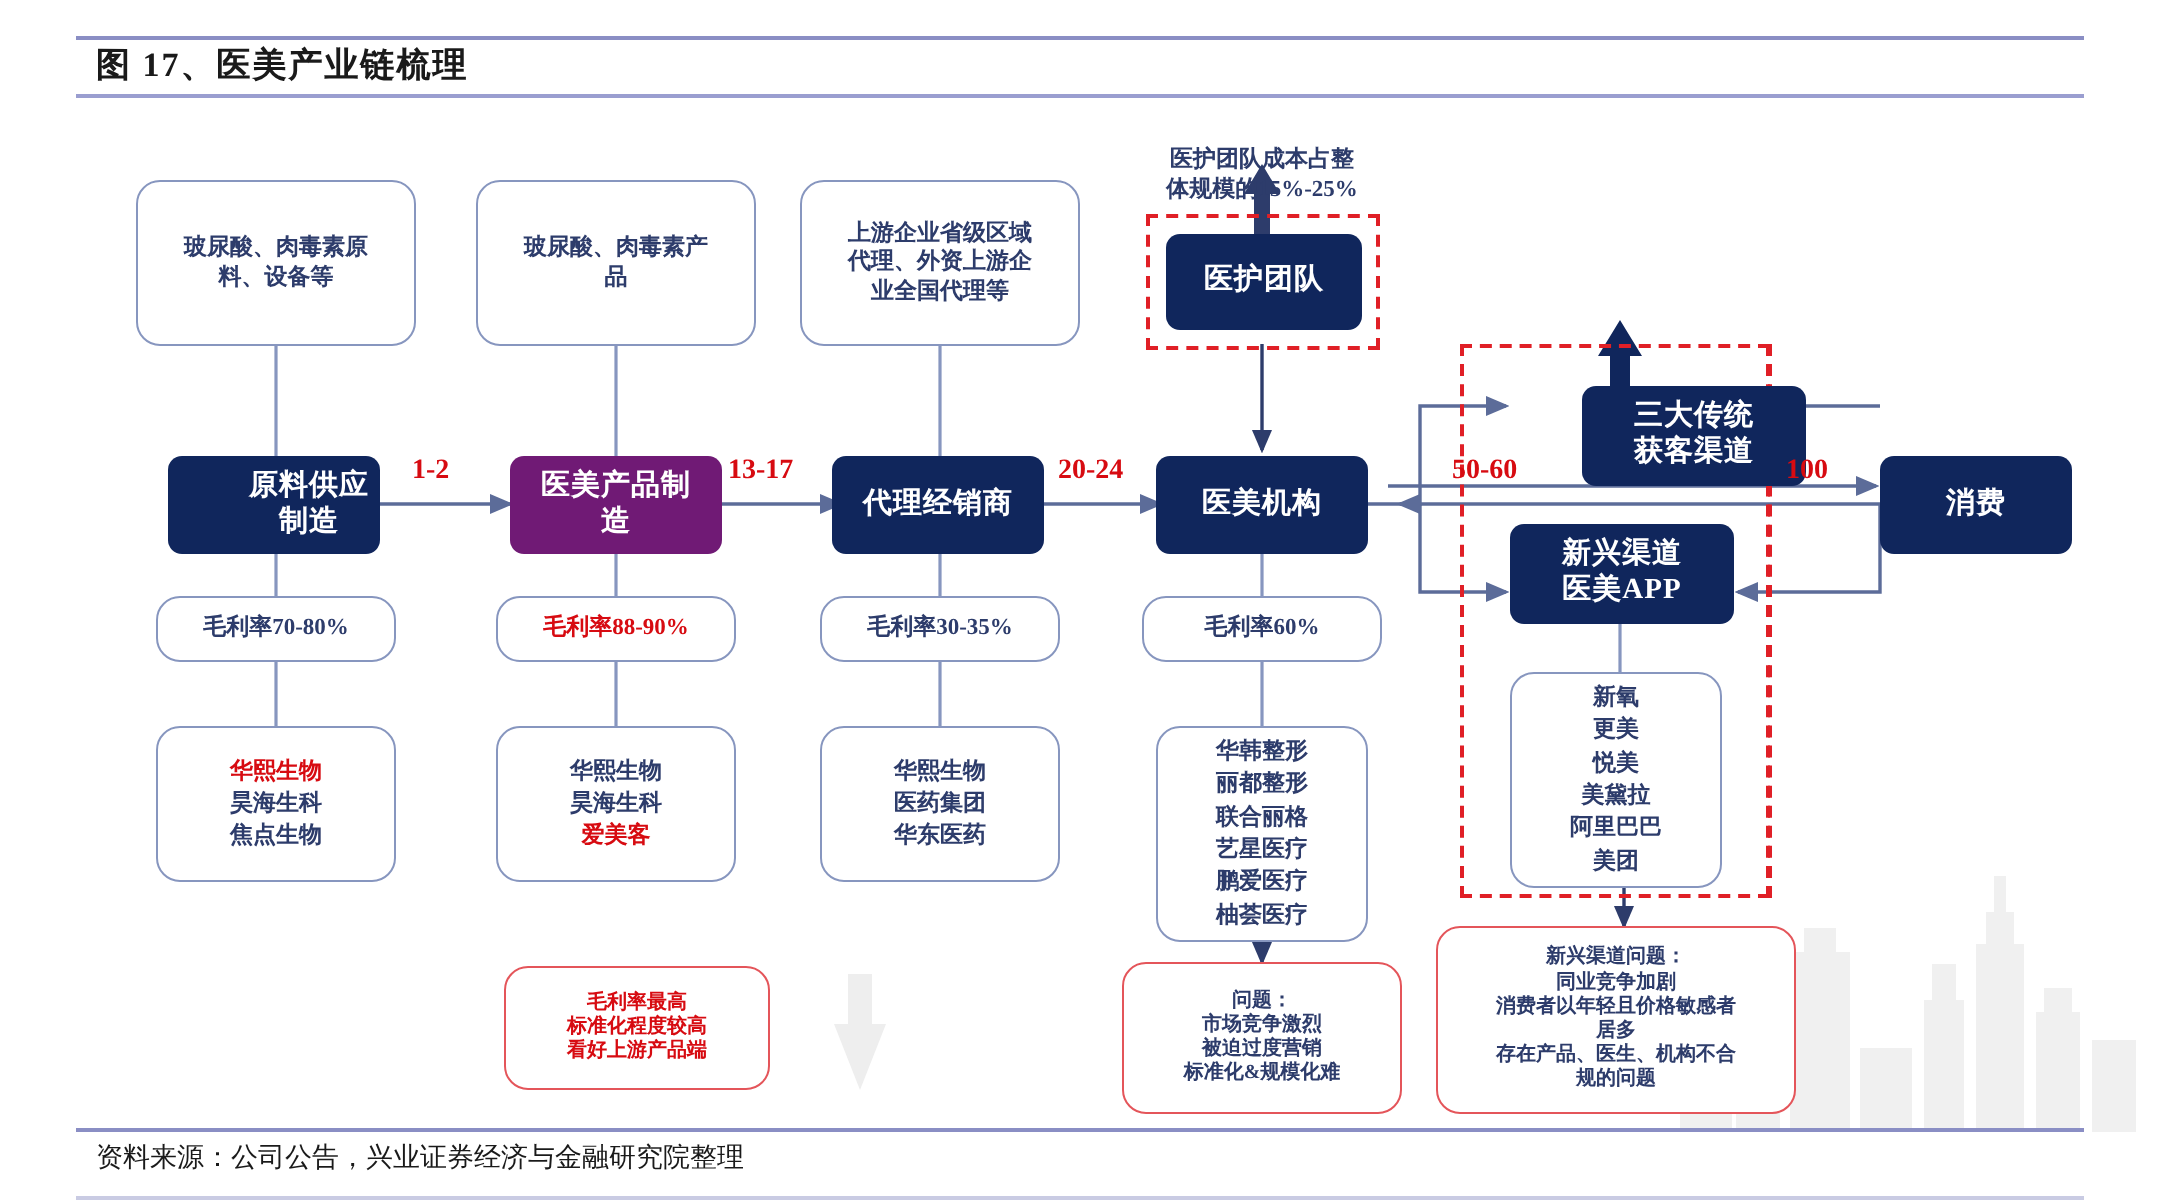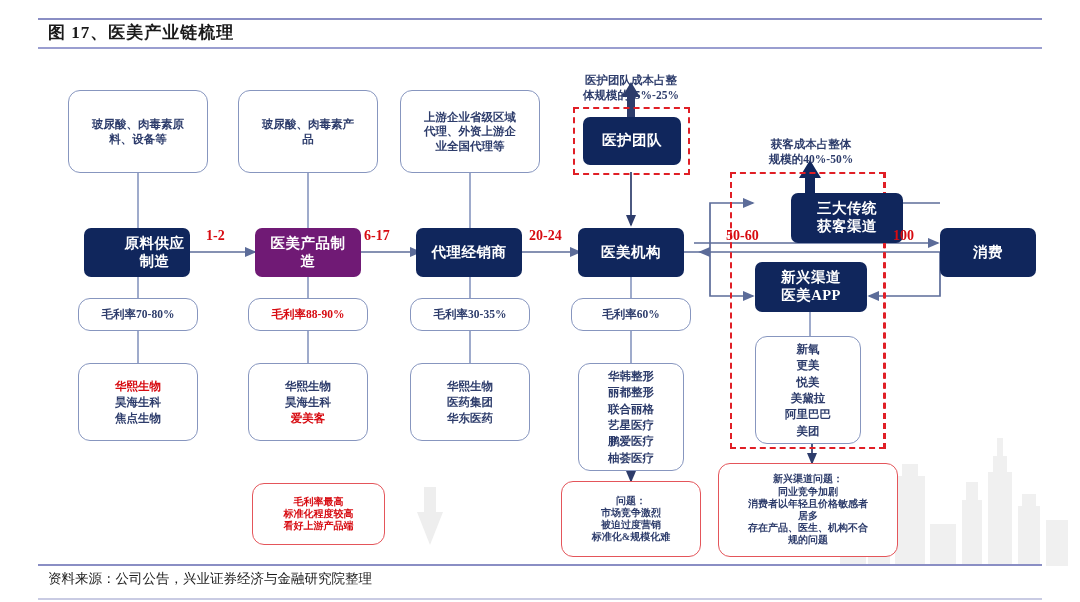--- a/index.html
+++ b/index.html
@@ -201,24 +201,20 @@
   <div class="node box-outline" style="left:400px;top:90px;width:140px;height:83px;">
     <span>上游企业省级区域
 代理、外资上游企
 业全国代理等</span>
   </div>
 
   <div class="caption" style="left:556px;top:58px;width:150px;">
     <span>医护团队成本占整
 体规模的15%-25%</span>
   </div>
-  <div class="caption" style="left:737px;top:122px;width:148px;">
-    <span>获客成本占整体
-规模的40%-50%</span>
-  </div>
 
   <div class="node box-navy" style="left:84px;top:228px;width:106px;height:49px;padding-left:35px;">
     <span>原料供应
 制造</span>
   </div>
   <div class="node box-red" style="left:255px;top:228px;width:106px;height:49px;">
     <span>医美产品制
 造</span>
   </div>
   <div class="node box-navy" style="left:416px;top:228px;width:106px;height:49px;">
@@ -236,21 +232,21 @@
   </div>
   <div class="node box-navy" style="left:755px;top:262px;width:112px;height:50px;">
     <span>新兴渠道
 医美APP</span>
   </div>
   <div class="node box-navy" style="left:940px;top:228px;width:96px;height:49px;">
     <span>消费</span>
   </div>
 
   <div class="flow-num" style="left:206px;top:228px;">1-2</div>
-  <div class="flow-num" style="left:364px;top:228px;">6-17</div>
+  <div class="flow-num" style="left:364px;top:228px;">13-17</div>
   <div class="flow-num" style="left:529px;top:228px;">20-24</div>
   <div class="flow-num" style="left:726px;top:228px;">50-60</div>
   <div class="flow-num" style="left:893px;top:228px;">100</div>
 
   <div class="node box-outline" style="left:78px;top:298px;width:120px;height:33px;">
     <span>毛利率70-80%</span>
   </div>
   <div class="node box-outline txt-red" style="left:248px;top:298px;width:120px;height:33px;">
     <span>毛利率88-90%</span>
   </div>

